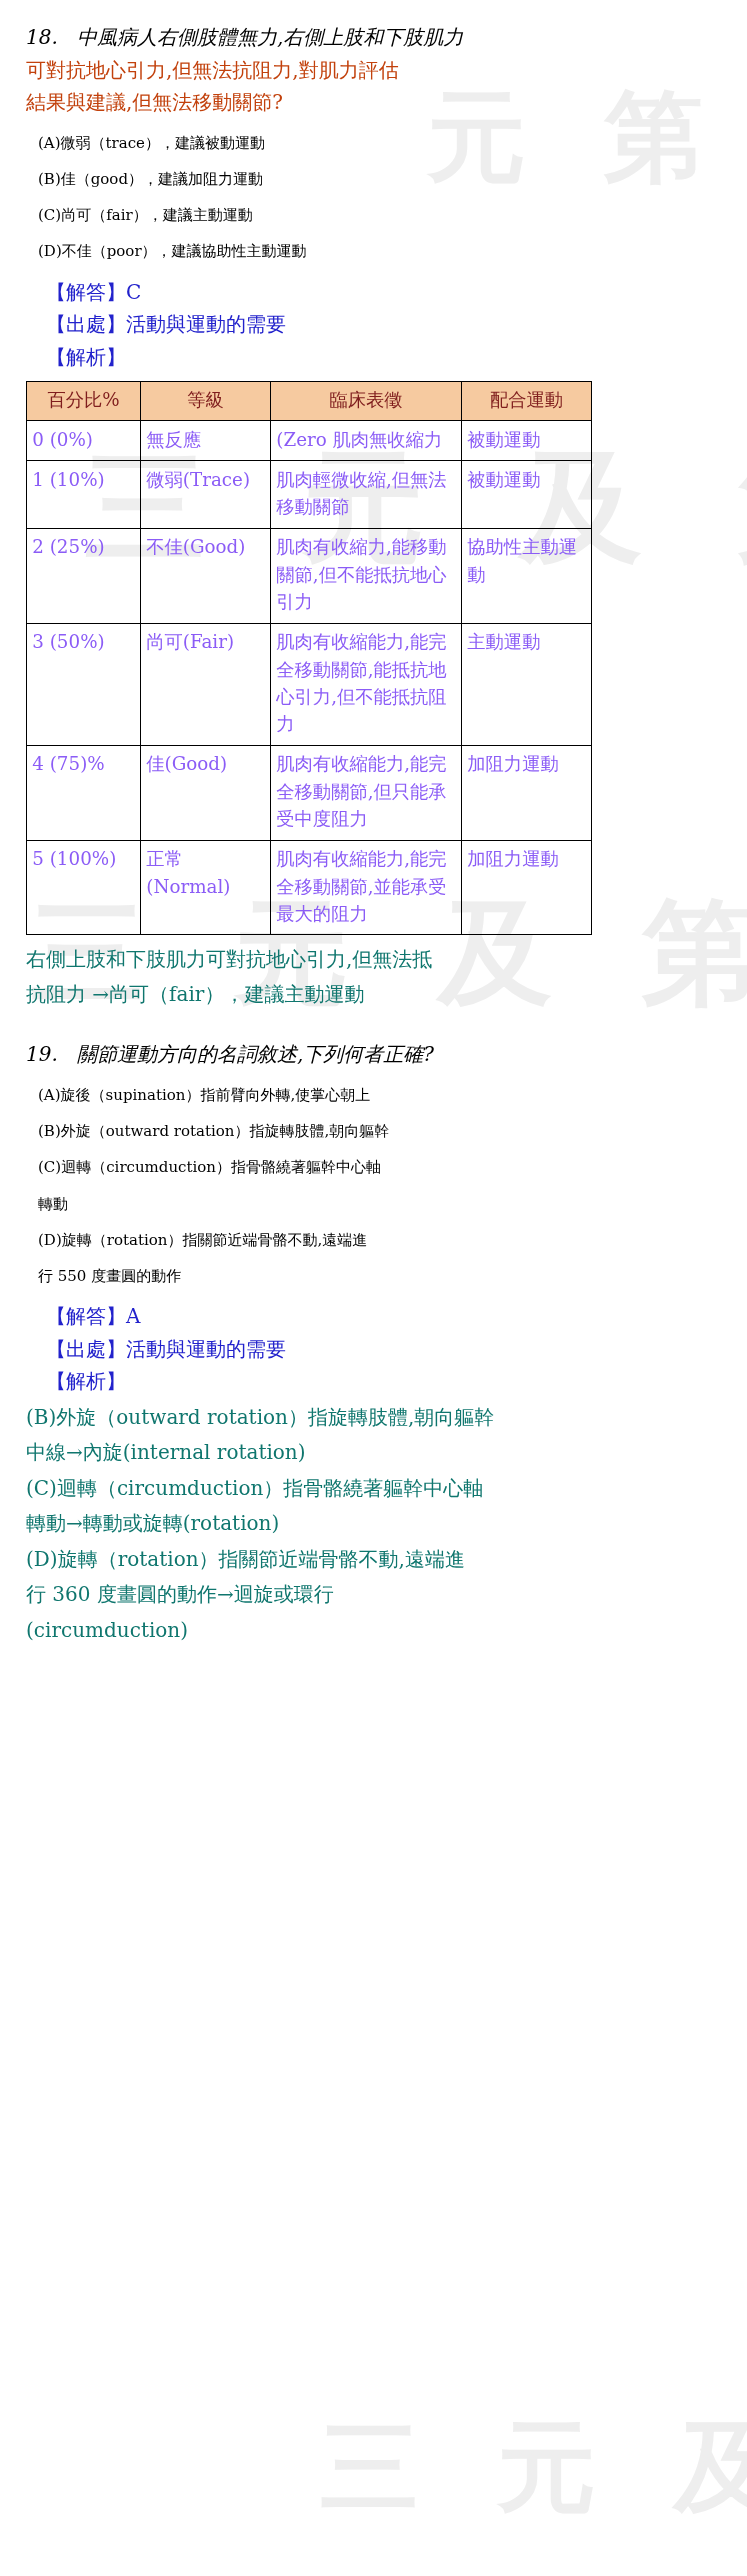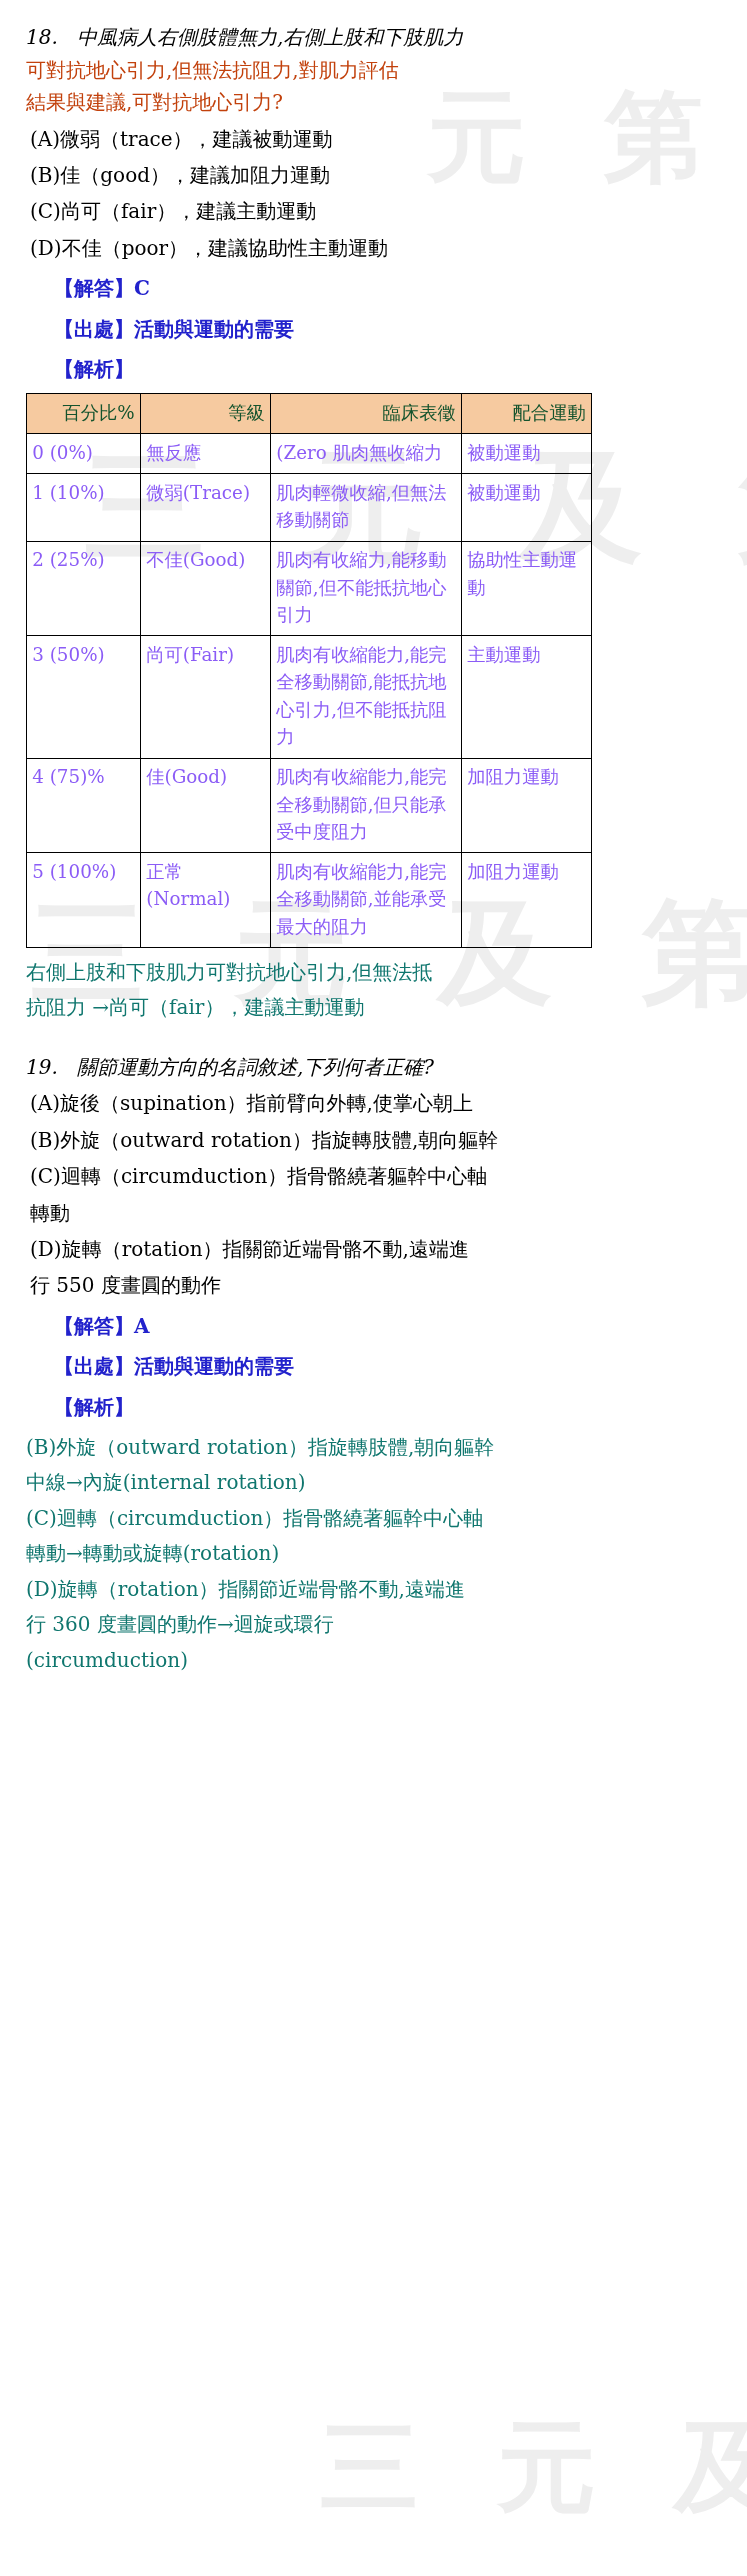--- a/index.html
+++ b/index.html
@@ -45,51 +45,50 @@
     color: #c2410c;
     margin: 0;
   }
   .q-head {
     font-size: 20px;
     line-height: 1.62;
     margin: 0 0 0 0;
     font-style: italic;
   }
   .opt {
-    font-size: 20px;
-    line-height: 1.62;
-    margin: 4px;
+    font-size: 15px;
+    line-height: 1.62;
+    margin: 12px;
   }
   .tag-line {
     font-size: 20px;
     line-height: 1.62;
     color: #2222cc;
-    margin: 8px;
+    margin: 0;
     padding-left: 20px;
-    font-weight: bold;
   }
 
   table.grade {
     border-collapse: collapse;
     width: 564px;
     margin: 7.6px 0 7.6px 0;
     table-layout: fixed;
   }
   table.grade th, table.grade td {
     border: 0.8px solid #000000;
     vertical-align: top;
     padding: 4.6px 5.3px 6.9px 5.3px;
     font-size: 18.3px;
     line-height: 1.5;
   }
   table.grade th {
     background: #f6caa0;
     font-weight: normal;
-    text-align: right;
-    color: #14532d;
+    text-align: center;
+    color: #7f1d1d;
   }
   table.grade td { color: #8b5cf6; }
   col.c1 { width: 114px; }
   col.c2 { width: 130px; }
   col.c3 { width: 191px; }
   col.c4 { width: 130px; }
 
   .after-table {
     font-size: 20px;
     line-height: 1.62;
@@ -110,21 +109,21 @@
 
   <div class="content">
 
     <div>
       <p class="q-head">
         <span>18.</span>
         &nbsp;
         <span>中風病人右側肢體無力,右側上肢和下肢肌力</span>
       </p>
       <p class="q-line">可對抗地心引力,但無法抗阻力,對肌力評估</p>
-      <p class="q-line">結果與建議,可對抗地心引力?</p>
+      <p class="q-line">結果與建議,但無法移動關節?</p>
 
       <p class="opt">(A)微弱（trace），建議被動運動</p>
       <p class="opt">(B)佳（good），建議加阻力運動</p>
       <p class="opt">(C)尚可（fair），建議主動運動</p>
       <p class="opt">(D)不佳（poor），建議協助性主動運動</p>
 
       <p class="tag-line">
         <span>【解答】</span><span>C</span>
       </p>
       <p class="tag-line">

